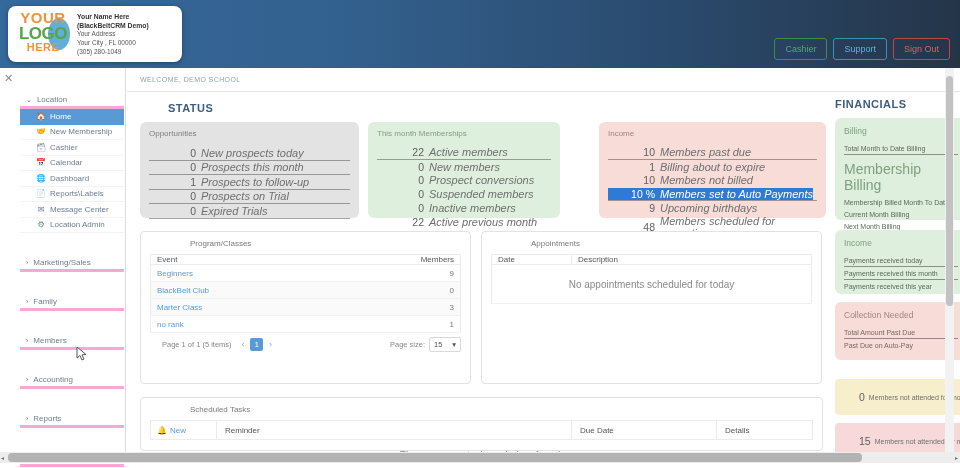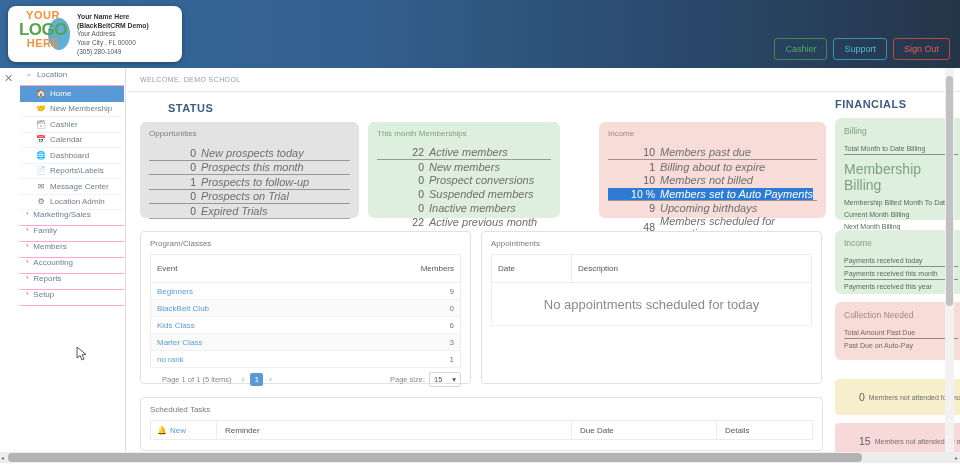--- a/index.html
+++ b/index.html
@@ -6,39 +6,39 @@
   html,body { width:960px; height:468px; overflow:hidden; font-family:"Liberation Sans",sans-serif; background:#fff; }
   .page { position:relative; width:960px; height:468px; background:#fff; }
 
   
   .header { position:absolute; left:0; top:0; width:960px; height:68px;
     background:linear-gradient(90deg,#35689b 0%,#33618f 35%,#2a4a6d 70%,#253549 100%); }
   .logo-card { position:absolute; left:8px; top:6px; width:174px; height:56px; background:#fff;
     border-radius:8px; box-shadow:0 1px 4px rgba(0,0,0,.35); display:flex; align-items:center; padding:4px 6px; }
   .logo-block { position:relative; width:58px; height:48px; flex:none; text-align:center; line-height:1; }
   .logo-oval { position:absolute; right:2px; top:8px; width:22px; height:32px; background:#62aed6; border-radius:50%; }
-  .logo-l1 { position:relative; color:#f0923e; font-weight:bold; font-size:11px; letter-spacing:.5px; }
+  .logo-l1 { position:relative; color:#f0923e; font-weight:bold; font-size:15px; letter-spacing:.5px; }
   .logo-l2 { position:relative; color:#57a449; font-weight:bold; font-size:17px; letter-spacing:-.5px; }
   .logo-l3 { position:relative; color:#f0923e; font-weight:bold; font-size:11px; letter-spacing:.5px; }
   .biz-info { padding-left:5px; line-height:1.35; }
   .biz-name { font-size:6.8px; font-weight:bold; color:#333; }
   .biz-line { font-size:6.5px; color:#555; }
   .header-buttons { position:absolute; right:10px; bottom:8px; display:flex; gap:6px; }
   .hbtn { height:22px; padding:0 10px; font-size:9px; background:transparent; border-radius:3px; cursor:pointer;
     font-family:"Liberation Sans",sans-serif; display:flex; align-items:center; }
   .hbtn.cashier { border:1px solid #3e8a4f; color:#4fae63; }
   .hbtn.support { border:1px solid #3f8fae; color:#54b6d8; }
   .hbtn.signout { border:1px solid #b84a3e; color:#e2604f; }
 
   
   .sidebar { position:absolute; left:0; top:68px; width:126px; height:384px; background:#fff; border-right:1px solid #ddd; }
   .close-x { position:absolute; left:4px; top:4px; font-size:11px; color:#8a8a8a; cursor:pointer; }
   .menu { position:absolute; left:20px; top:2px; width:104px; }
-  .menu-root, .menu-group { display:flex; align-items:flex-start; gap:5px; height:16px; font-size:8px; color:#6e7e8e;
-    border-bottom:1px solid #f9a8d4; padding-left:6px; cursor:pointer; }
+  .menu-root, .menu-group { display:flex; align-items:center; gap:5px; height:16px; font-size:8px; color:#6e7e8e;
+    border-bottom:3px solid #f9a8d4; padding-left:6px; cursor:pointer;margin-top:23px; }
   .chev { font-size:7px; color:#6e7e8e; }
   .menu-children { }
   .menu-item { display:flex; align-items:center; gap:4px; height:15.5px; font-size:8px; color:#6e7e8e;
     padding-left:16px; border-bottom:1px solid #f3f3f3; cursor:pointer; }
   .menu-item.selected { background:#5999d6; color:#fff; border-bottom:1px solid #5999d6; }
   .mi-icon { font-size:8px; width:10px; text-align:center; }
 
   
   .main { position:absolute; left:127px; top:68px; width:833px; height:384px; background:#fff; overflow:hidden; }
   .welcome-bar { height:24px; border-bottom:1px solid #e6e6e6; display:flex; align-items:center; padding-left:13px;
@@ -57,42 +57,42 @@
   .card.opportunities { left:13px; top:54px; width:219px; height:96px; background:#e3e3e3; }
   .card.opportunities .card-title { color:#7f7f7f; }
   .card.memberships { left:241px; top:54px; width:192px; height:96px; background:#def0dd; }
   .card.memberships .card-title { color:#7fa07f; }
   .card.memberships .stat-row { min-height:13.8px; }
   .card.notices { left:472px; top:54px; width:227px; height:96px; background:#f7dcd8; }
   .card.notices .card-title { color:#a8827c; }
   .card.notices .stat-row { min-height:13.8px; }
 
   .panel { position:absolute; background:#fff; border:1px solid #e2e2e2; border-radius:4px; padding:7px 9px; }
-  .panel-title { font-size:8px; color:#7a7a7a; margin-bottom:6px; }
+  .panel-title { font-size:8px; color:#7a7a7a; margin-bottom:6px;margin-left:40px; }
   .panel.programs { left:13px; top:163px; width:331px; height:153px; }
   .panel.appointments { left:354px; top:163px; width:341px; height:153px; }
   .panel.tasks { left:13px; top:329px; width:683px; height:54px; }
 
   table.grid { width:100%; border-collapse:collapse; border:1px solid #ececec; }
-  .grid th { font-size:8px; color:#555; font-weight:normal; text-align:left; padding:9px 6px; border-bottom:1px solid #ececec; }
+  .grid th { font-size:8px; color:#555; font-weight:normal; text-align:left; padding:0 6px; border-bottom:1px solid #ececec; }
   .grid th.num, .grid td.num { text-align:right; }
   .grid td { font-size:8px; padding:3.5px 6px; border-bottom:1px solid #f1f1f1; }
   .grid td.evt { color:#5b9bd5; cursor:pointer; }
   .grid td.num { color:#777; }
   .grid tr.alt td { background:#fafafa; }
   .pg-footer { display:flex; align-items:center; margin-top:4px; font-size:7.5px; color:#888; }
   .pg-summary { margin-left:12px; }
   .pg-arrow { margin-left:10px; color:#9a9a9a; font-size:8px; cursor:pointer; }
   .pg-current { margin-left:6px; width:13px; height:13px; background:#5999d6; color:#fff; border-radius:2px;
     display:flex; align-items:center; justify-content:center; font-size:7.5px; cursor:pointer; }
   .pg-next { margin-left:6px; }
   .pg-size { margin-left:auto; display:flex; align-items:center; gap:4px; }
   .pg-select { border:1px solid #d8d8d8; border-radius:2px; width:32px; height:15px; display:flex; align-items:center;
     justify-content:space-between; padding:0 4px; font-size:7.5px; color:#555; cursor:pointer; }
-  .empty-msg { text-align:center; font-size:13px; color:#8a8a8a; padding:10px 0; }
+  .empty-msg { text-align:center; font-size:10px; color:#8a8a8a; padding:10px 0; }
   .appt-date-col { width:80px; border-right:1px solid #ececec; }
 
   .tasks-header { display:flex; align-items:center; border:1px solid #ececec; height:20px; font-size:8px; color:#555; }
   .tasks-new { display:flex; align-items:center; gap:3px; width:66px; padding-left:6px; flex:none;
     border-right:1px solid #ececec; height:100%; }
   .bell { font-size:8px; color:#e8a33d; }
   .new-link { color:#5b9bd5; cursor:pointer; }
   .th-reminder { flex:1; padding-left:8px; border-right:1px solid #ececec; height:100%; display:flex; align-items:center; }
   .th-due { width:145px; flex:none; padding-left:8px; border-right:1px solid #ececec; height:100%; display:flex; align-items:center; }
   .th-details { width:95px; flex:none; padding-left:8px; height:100%; display:flex; align-items:center; }
@@ -320,24 +320,20 @@
           <th class="num">Members</th>
         </tr>
         <tr>
           <td class="evt">Beginners</td>
           <td class="num">9</td>
         </tr>
         <tr class="alt">
           <td class="evt">BlackBelt Club</td>
           <td class="num">0</td>
         </tr>
-        <tr>
-          <td class="evt">Kids Class</td>
-          <td class="num">6</td>
-        </tr>
         <tr class="alt">
           <td class="evt">Marter Class</td>
           <td class="num">3</td>
         </tr>
         <tr>
           <td class="evt">no rank</td>
           <td class="num">1</td>
         </tr>
       </tbody>
         </table>

